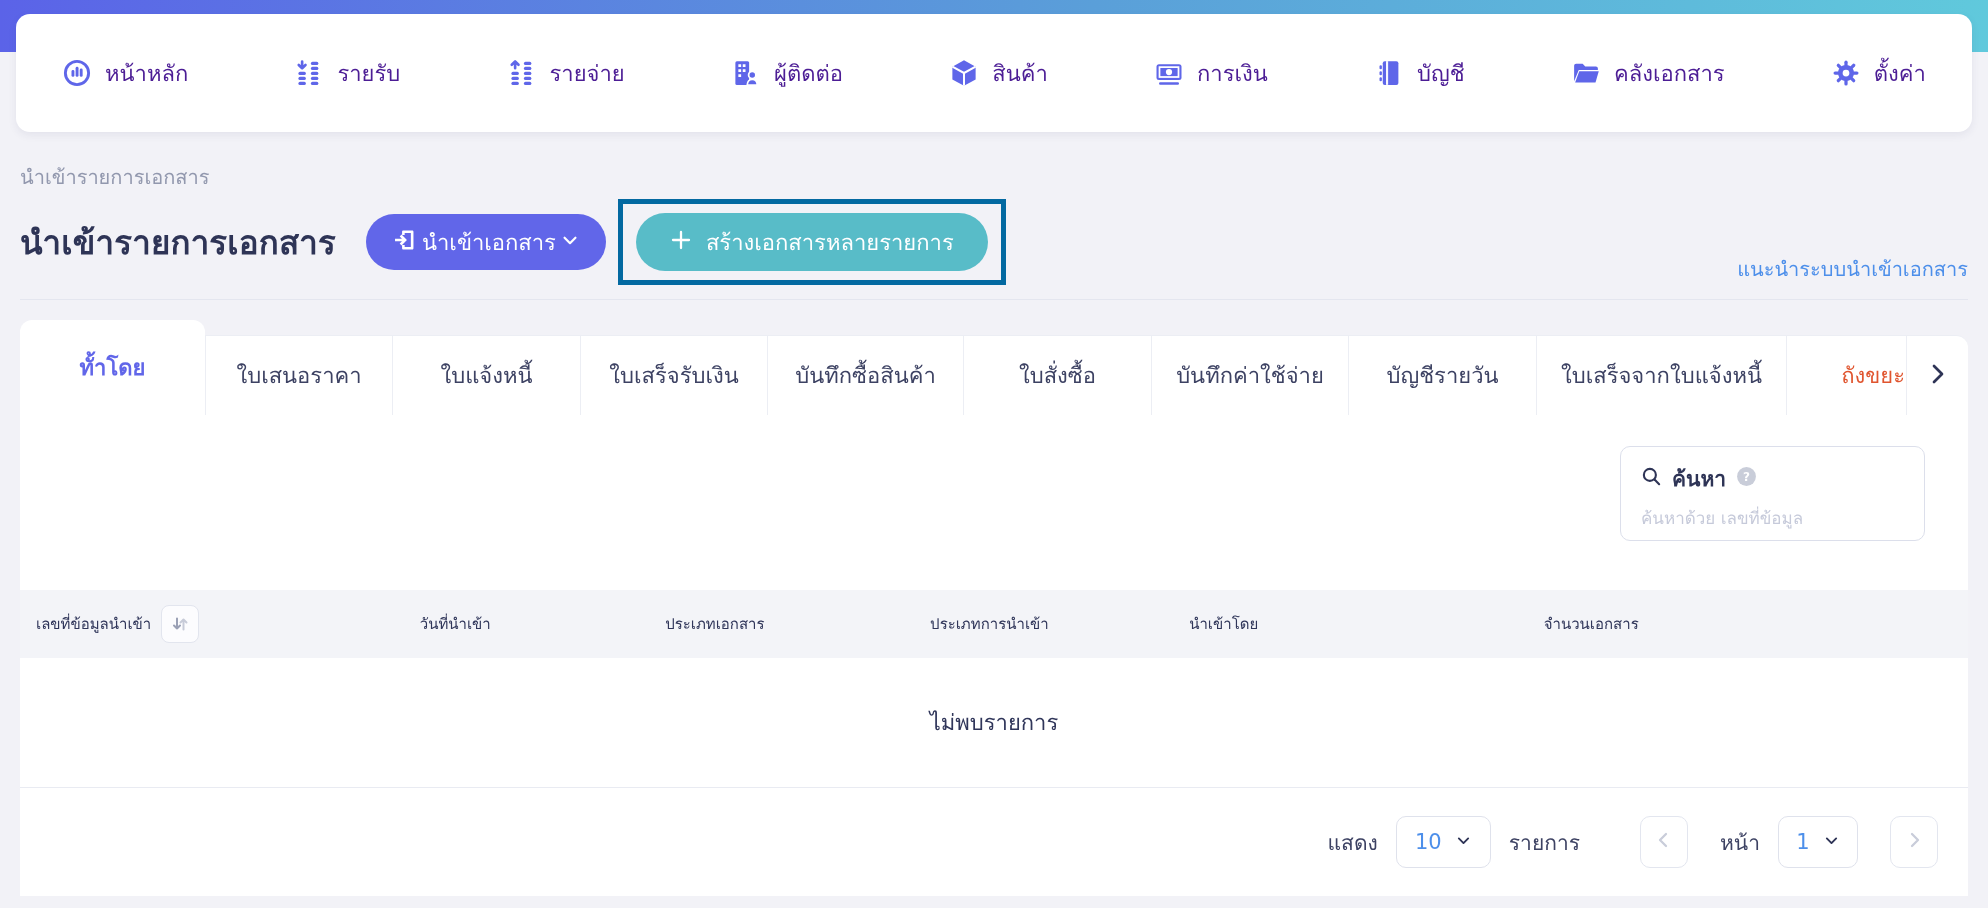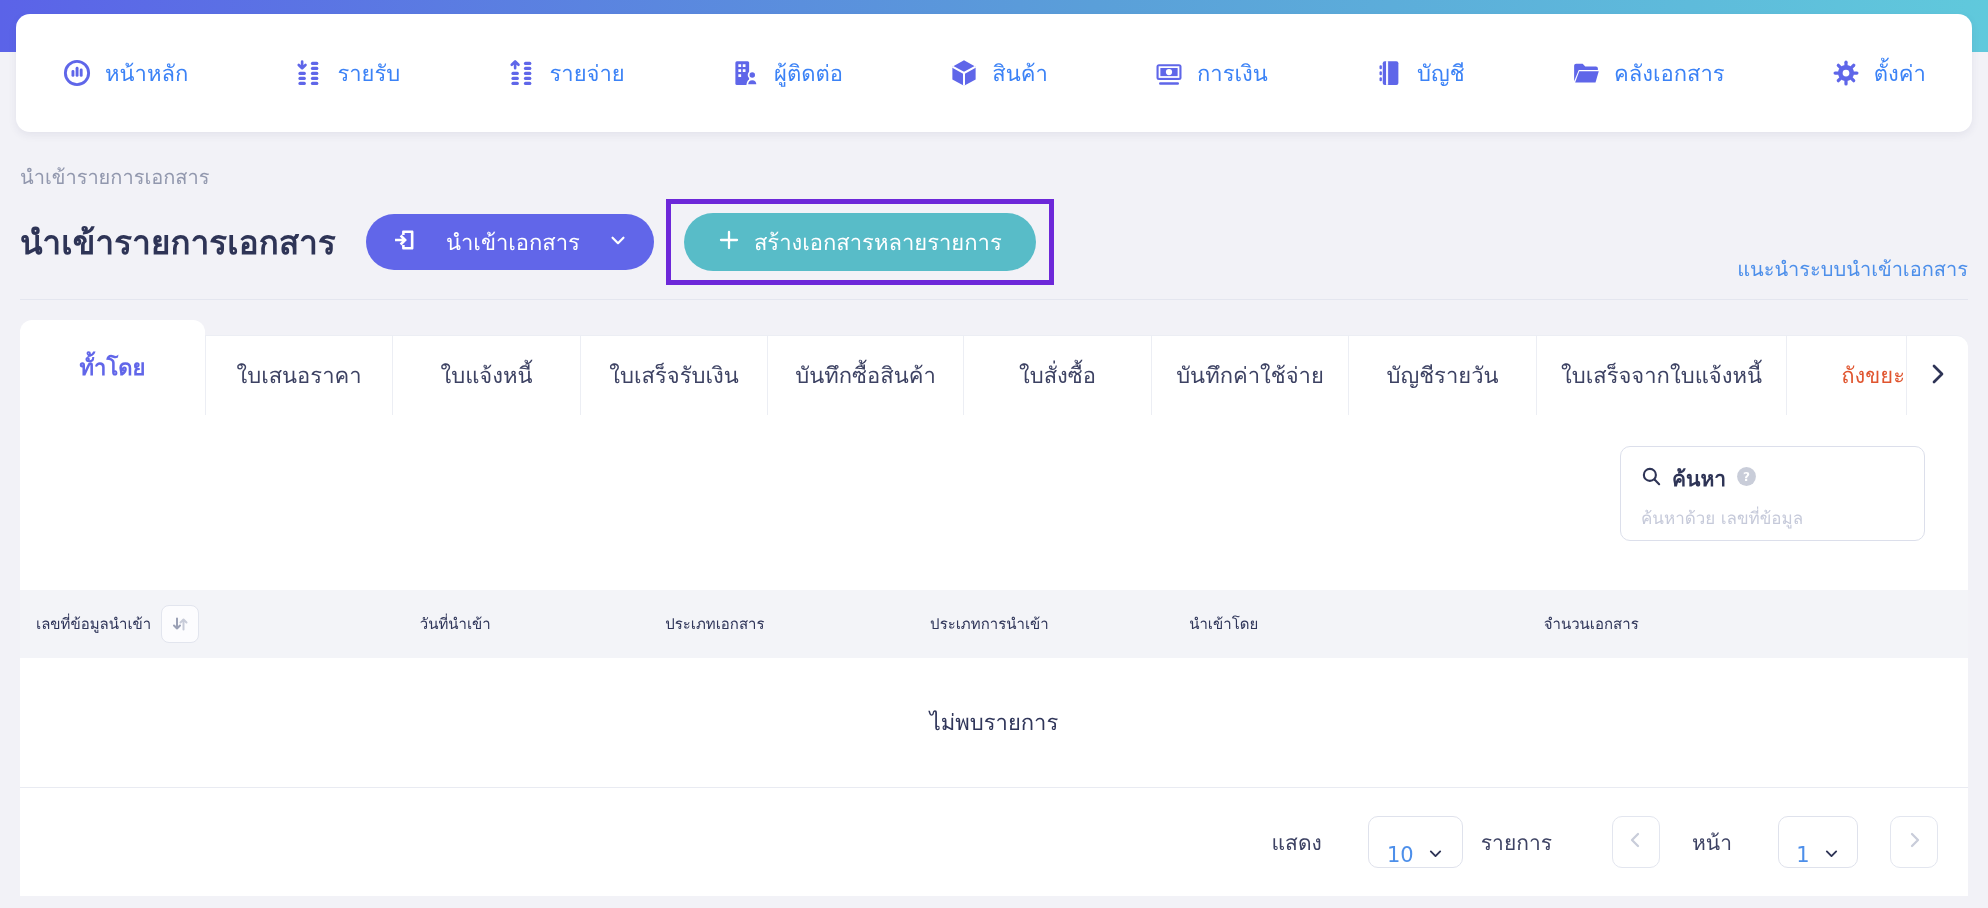--- a/index.html
+++ b/index.html
@@ -11,33 +11,33 @@
     position:relative;
     overflow:hidden;
   }
   .top-gradient { position:absolute; top:0; left:0; width:100%; height:52px;
     background:linear-gradient(90deg,#5b63e8 0%,#5a9fd9 55%,#60c9dc 100%); }
 
   
   .navbar { position:relative; margin:14px 16px 0; height:118px; background:#fff;
     border-radius:14px; box-shadow:0 3px 8px rgba(45,55,100,.08);
     display:flex; align-items:center; justify-content:space-between; padding:0 46px; }
-  .nav-item { display:flex; align-items:center; gap:13px; font-size:22px; color:#3b82f6; cursor:pointer; }
+  .nav-item { display:flex; align-items:center; gap:13px; font-size:22px; color:#4c1d95; cursor:pointer; }
   .nav-item svg { display:block; }
 
   
   .content { position:relative; padding:0 20px; }
   .breadcrumb { margin-top:29px; font-size:20px; color:#9298ae; }
   .hero { position:relative; }
   .header-row { display:flex; align-items:center; margin-top:4px; height:90px; }
   .page-title { font-size:33px; font-weight:bold; color:#2e3456; margin-right:30px; letter-spacing:.2px; }
   .btn { border:none; cursor:pointer; display:flex; align-items:center; font-family:inherit; }
   .import-btn { height:56px; border-radius:28px; background:#6166e9; color:#fff;
-    gap:28px; padding:0 26px; font-size:22px; }
-  .annotation-box { border:5px solid #6d28d9; margin-left:12px; padding:9px 13px; background:transparent; }
+    gap:4px; padding:0 26px; font-size:22px; }
+  .annotation-box { border:5px solid #0369a1; margin-left:12px; padding:9px 13px; background:transparent; }
   .create-btn { height:58px; border-radius:29px; background:#58bcc8; color:#fff;
     gap:14px; padding:0 34px; font-size:22px; }
   .guide-link { position:absolute; right:0; bottom:2px; font-size:20px; color:#4d8fea;
     text-decoration:none; cursor:pointer; }
   .divider { border-bottom:1px solid #e4e6ef; margin-top:12px; }
 
   
   .tabs { display:flex; align-items:flex-end; height:95px; margin-top:20px; }
   .tab { background:#fff; height:80px; display:flex; align-items:center; justify-content:center;
     font-size:22px; color:#3d4263; border-top:1px solid #eceef4; border-left:1px solid #eceef4;
@@ -66,21 +66,21 @@
     display:flex; align-items:center; justify-content:center; cursor:pointer; }
 
   .empty-row { position:absolute; top:243px; left:0; right:0; height:130px;
     display:flex; align-items:center; justify-content:center; font-size:22px; color:#30365a;
     border-bottom:1px solid #e9ebf2; }
 
   .pagination { position:absolute; top:373px; left:0; right:0; bottom:0;
     display:flex; align-items:center; justify-content:flex-end; padding-right:30px;
     gap:18px; font-size:21px; color:#3d4263; }
   .select-box { height:52px; border:1.5px solid #dfe2ec; border-radius:10px; background:#fff;
-    display:flex; align-items:flex-end; justify-content:center; gap:13px; cursor:pointer;margin-left:28px; }
+    display:flex; align-items:center; justify-content:center; gap:13px; cursor:pointer; }
   .size-box { width:95px; }
   .pageno-box { width:80px; }
   .blue-num { color:#4d8fea; }
   .page-btn { width:48px; height:52px; border:1.5px solid #e3e6ef; border-radius:10px; background:#fff;
     display:flex; align-items:center; justify-content:center; cursor:default; }
   .gap-lg { margin-left:42px; }
   .gap-md { margin-left:14px; }
 </style>
 </head>
 <body>

